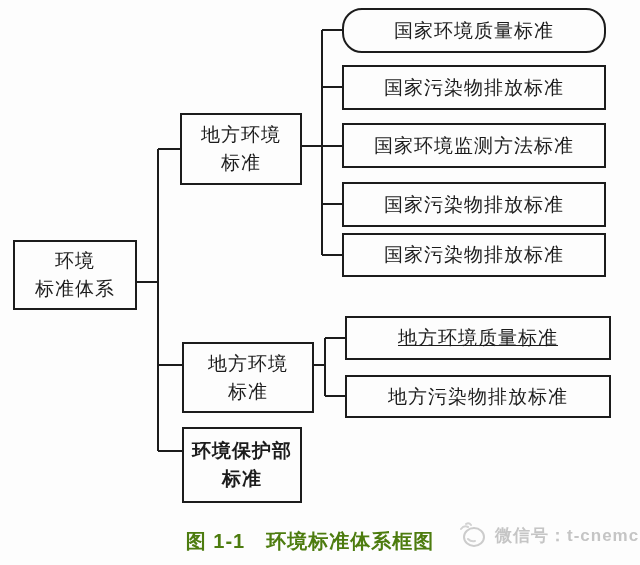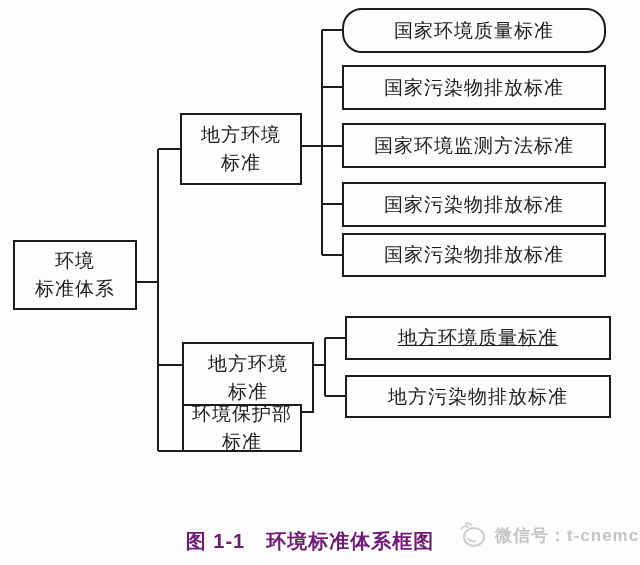--- a/index.html
+++ b/index.html
@@ -35,42 +35,42 @@
     font-size: 19px;
     letter-spacing: 1px;
     line-height: 1.45;
     text-align: center;
   }
   
   .n-root     { left: 13px;  top: 240px; width: 124px; height: 70px; }
   
   .n-national { left: 180px; top: 113px; width: 122px; height: 72px; }
   .n-local    { left: 182px; top: 330px; width: 132px; height: 71px; margin-top: 12px; }
-  .n-ministry { left: 182px; top: 404px; width: 120px; height: 48px; }
+  .n-ministry { left: 182px; top: 427px; width: 120px; height: 76px; font-weight: bold; }
   
   .n-nc0 { left: 342px; top: 8px;   width: 264px; height: 45px; border-radius: 20px; }
   .n-nc1 { left: 342px; top: 65px;  width: 264px; height: 45px; }
   .n-nc2 { left: 342px; top: 123px; width: 264px; height: 45px; }
   .n-nc3 { left: 342px; top: 182px; width: 264px; height: 45px; }
   .n-nc4 { left: 342px; top: 233px; width: 264px; height: 44px; }
   
   .n-lc0 { left: 345px; top: 316px; width: 266px; height: 44px; text-decoration: underline; }
   .n-lc1 { left: 345px; top: 375px; width: 266px; height: 43px; }
 
   .caption {
     position: absolute;
     left: 130px;
     top: 528px;
     width: 360px;
     text-align: center;
     font-family: "Liberation Sans", "DejaVu Sans", sans-serif;
     font-weight: bold;
     font-size: 20px;
     letter-spacing: 1px;
-    color: #701a75;
+    color: #4d7c0f;
   }
   .watermark {
     position: absolute;
     left: 458px;
     top: 521px;
     display: flex;
     align-items: center;
     gap: 7px;
     color: #c5c5c5;
   }

